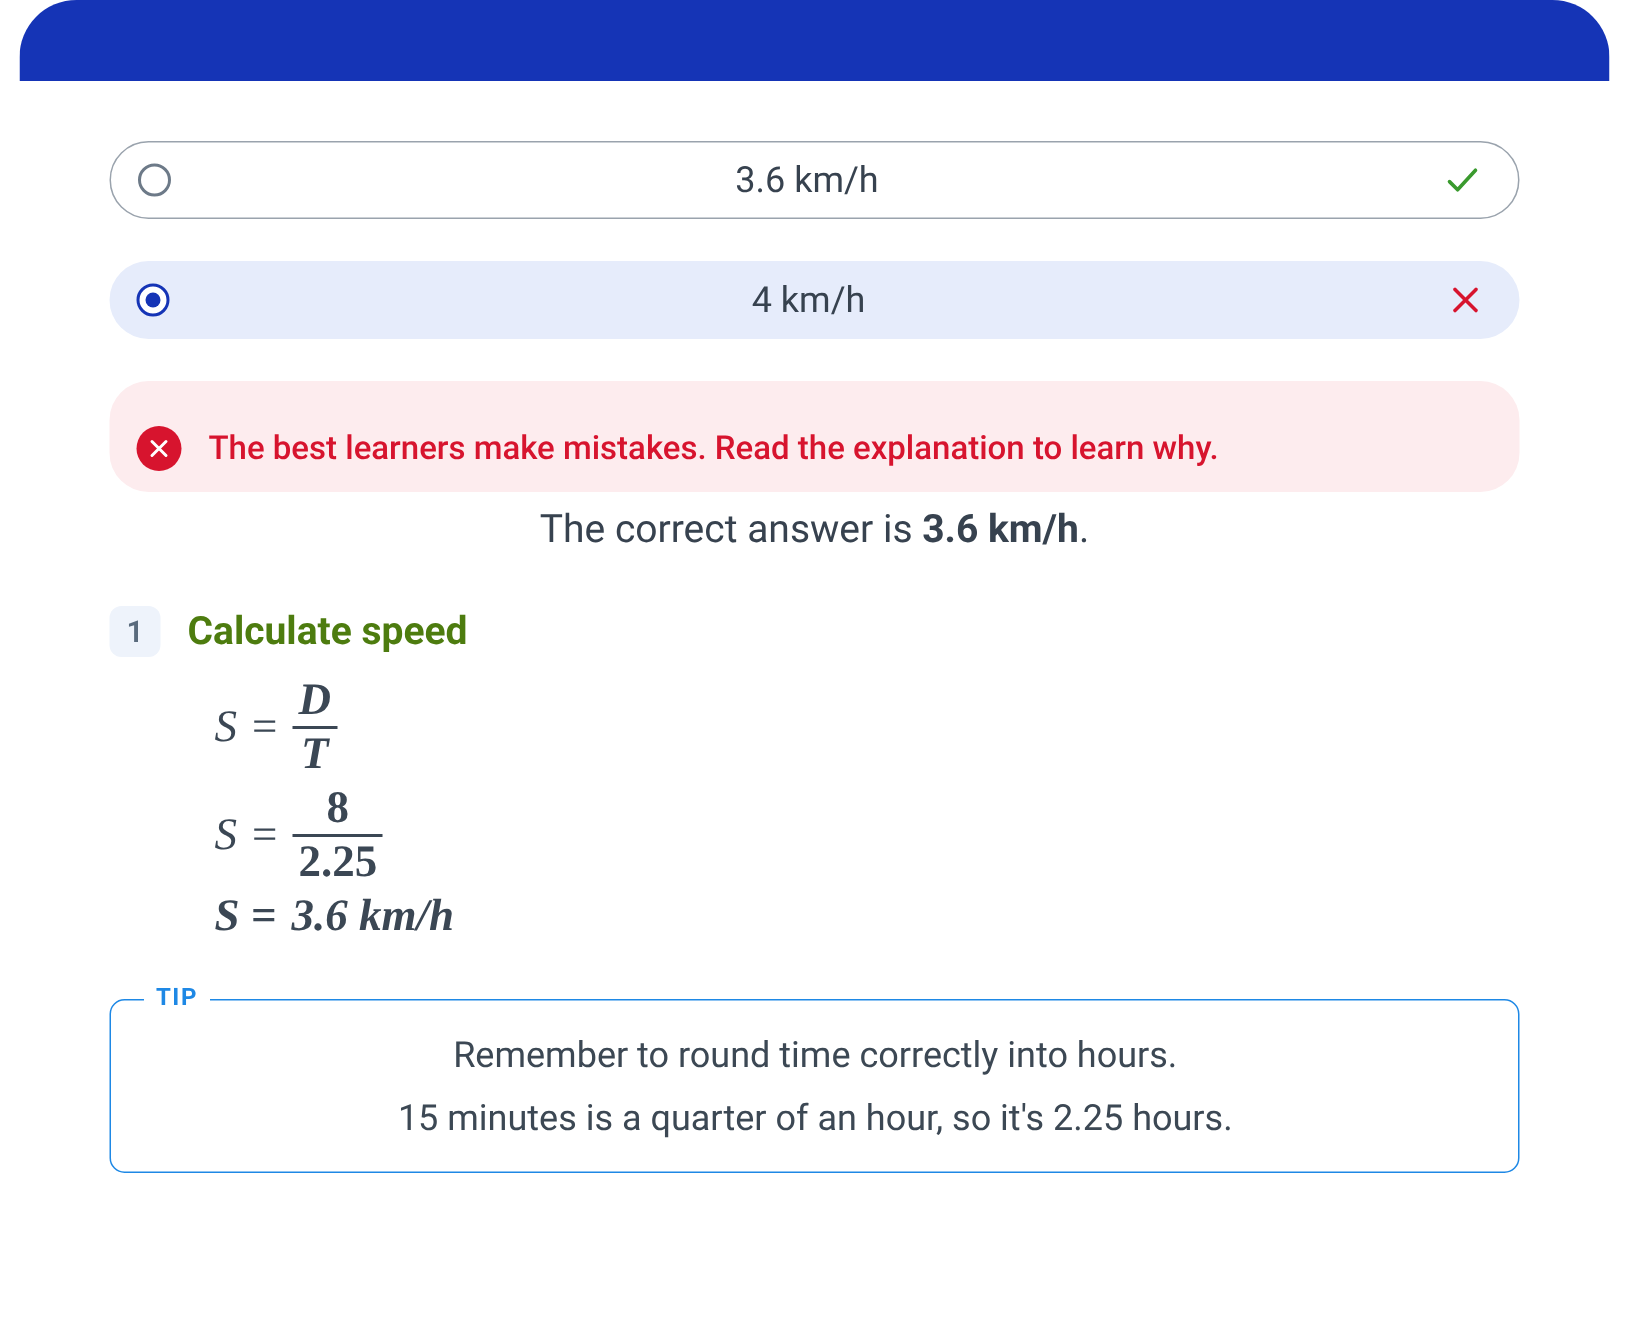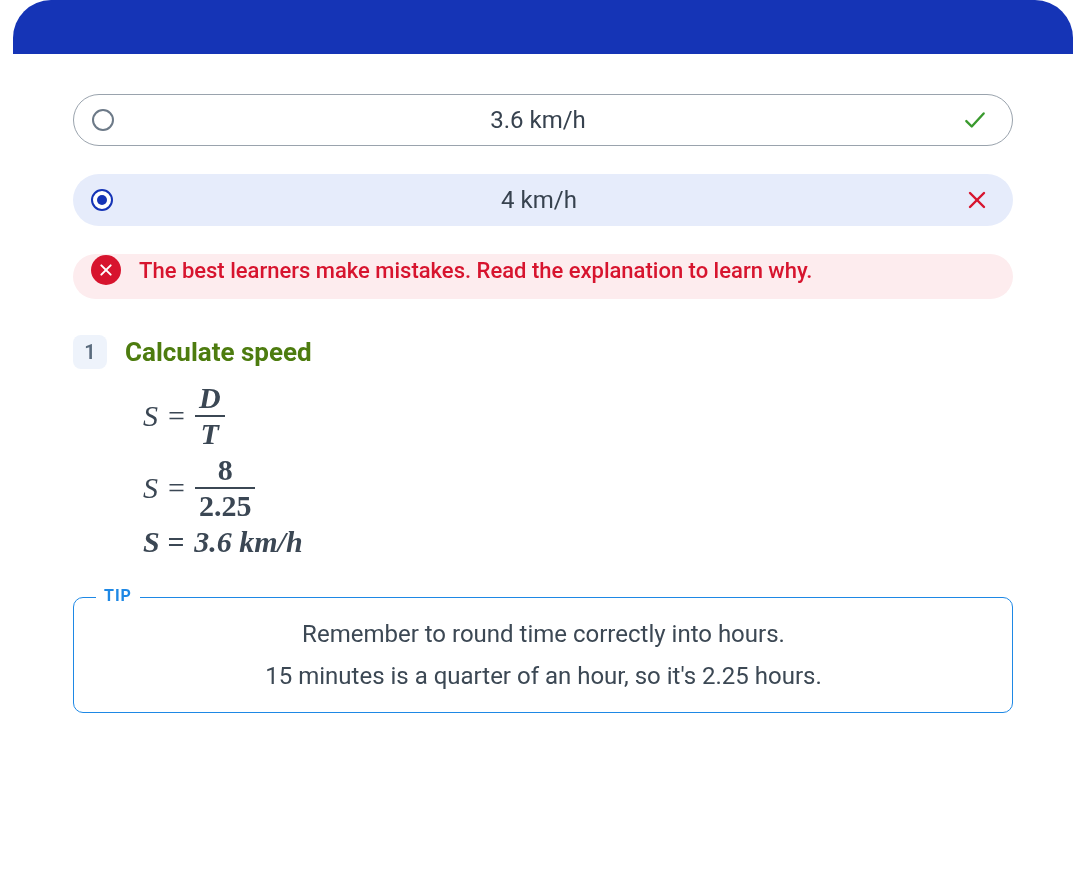--- a/index.html
+++ b/index.html
@@ -69,21 +69,21 @@
     background:#1534b6;
     border-radius:50%;
     transform:translate(-50%,-50%);
   }
   .feedback {
     display:flex;
     align-items:center;
     gap:18px;
     background:#fdecee;
     border-radius:26px;
-    padding: 1px 24px 14px 18px;
+    padding: 30px 24px 14px 18px;
     margin-top: 28px;
   }
   .feedback .badge {
     width:30px; height:30px;
     background:#d7142e;
     border-radius:50%;
     flex:0 0 auto;
     display:flex; align-items:center; justify-content:center;
   }
   .feedback .msg {
@@ -200,20 +200,23 @@
     <div class="feedback">
       <span class="badge">
         <svg width="16" height="16" viewBox="0 0 24 24" fill="none" stroke="#ffffff" stroke-width="3" stroke-linecap="round">
             <line x1="5" y1="5" x2="19" y2="19"></line>
             <line x1="19" y1="5" x2="5" y2="19"></line>
           </svg>
       </span>
       <span class="msg">The best learners make mistakes. Read the explanation to learn why.</span>
     </div>
 
+    <div class="exp-line">
+      <span>The correct answer is </span><b>3.6 km/h</b><span>.</span>
+    </div>
 
     <div class="step">
       <span class="num">1</span>
       <span class="title">Calculate speed</span>
     </div>
 
     <div class="math">
       <div class="row">
         <span>S</span>
         <span class="eq">=</span>

